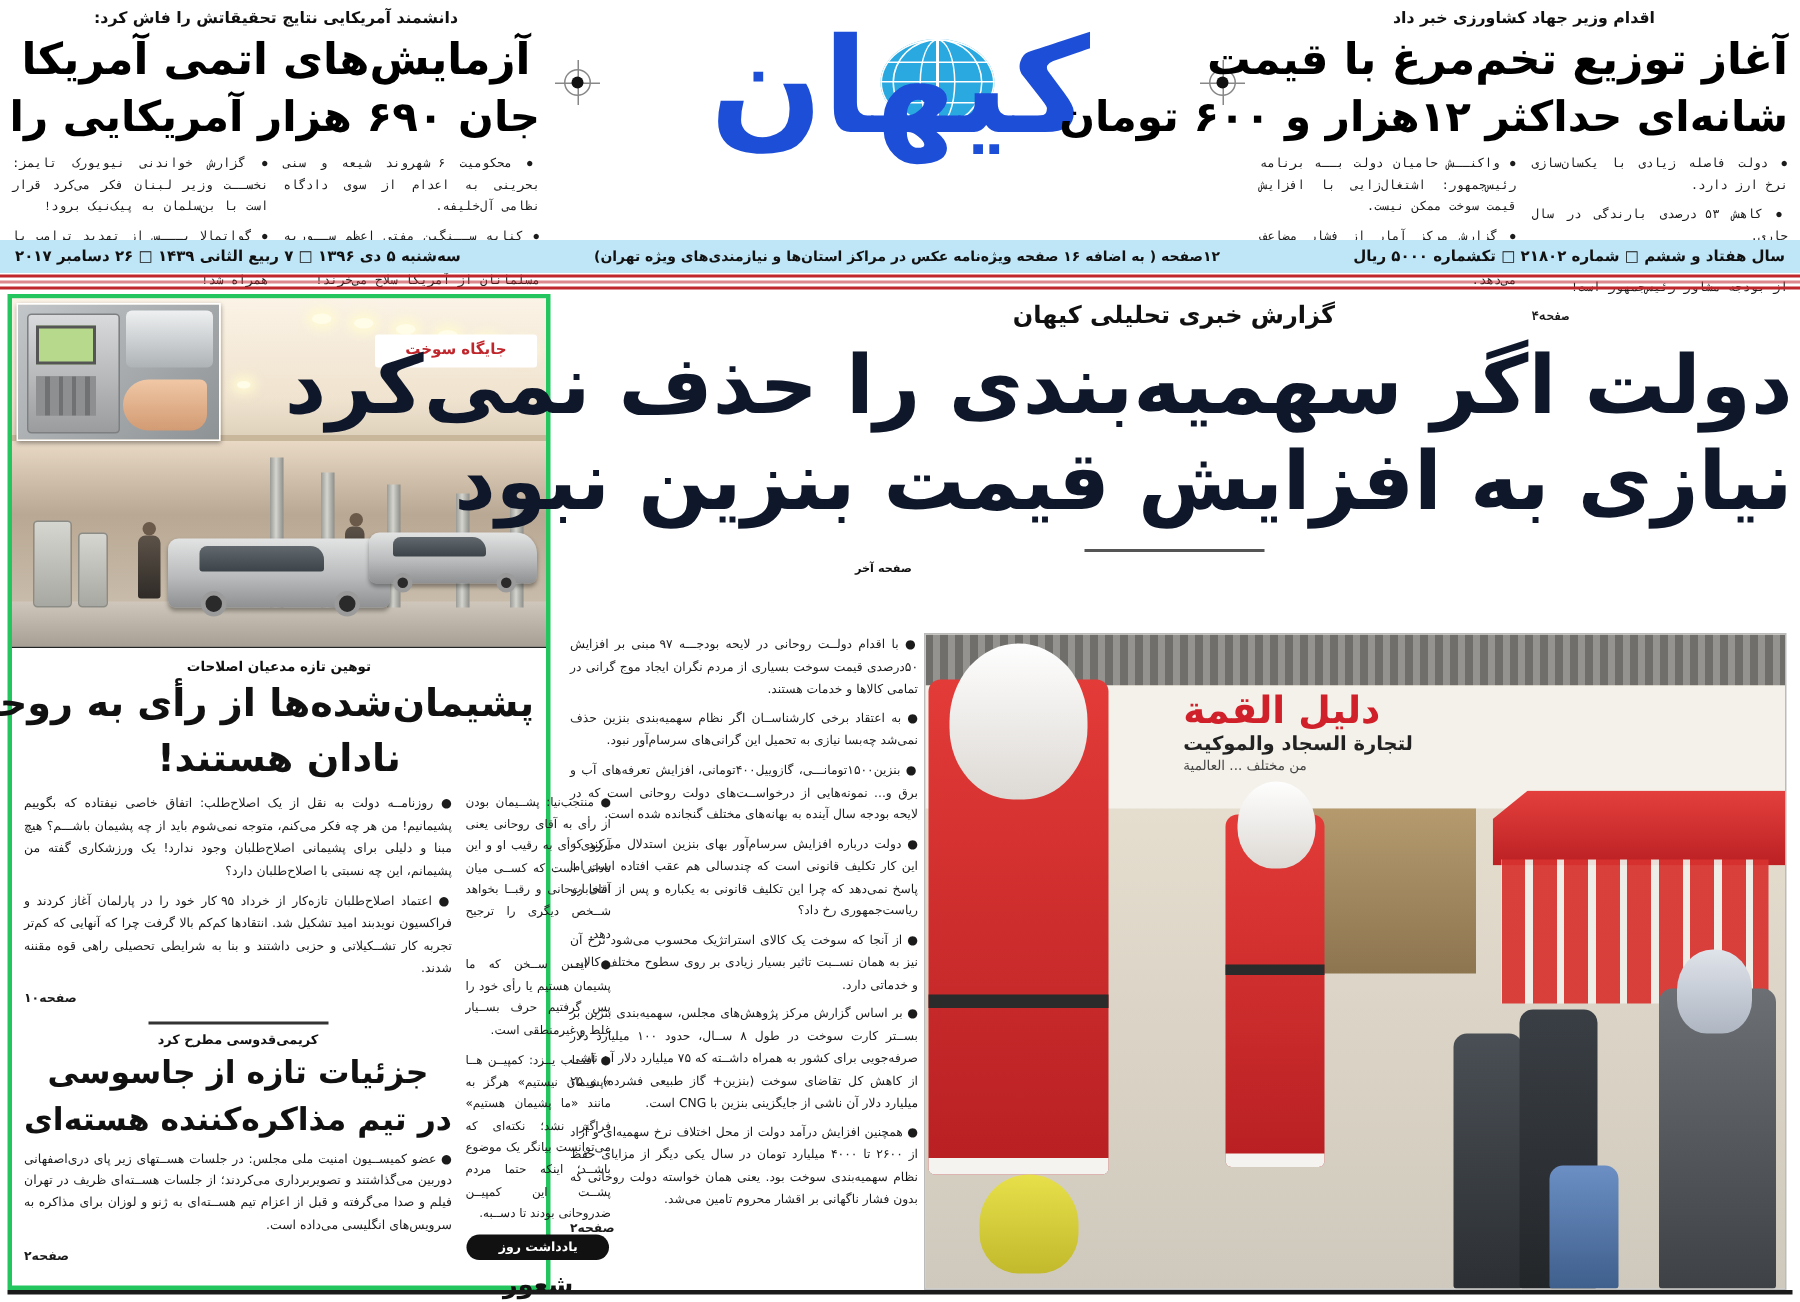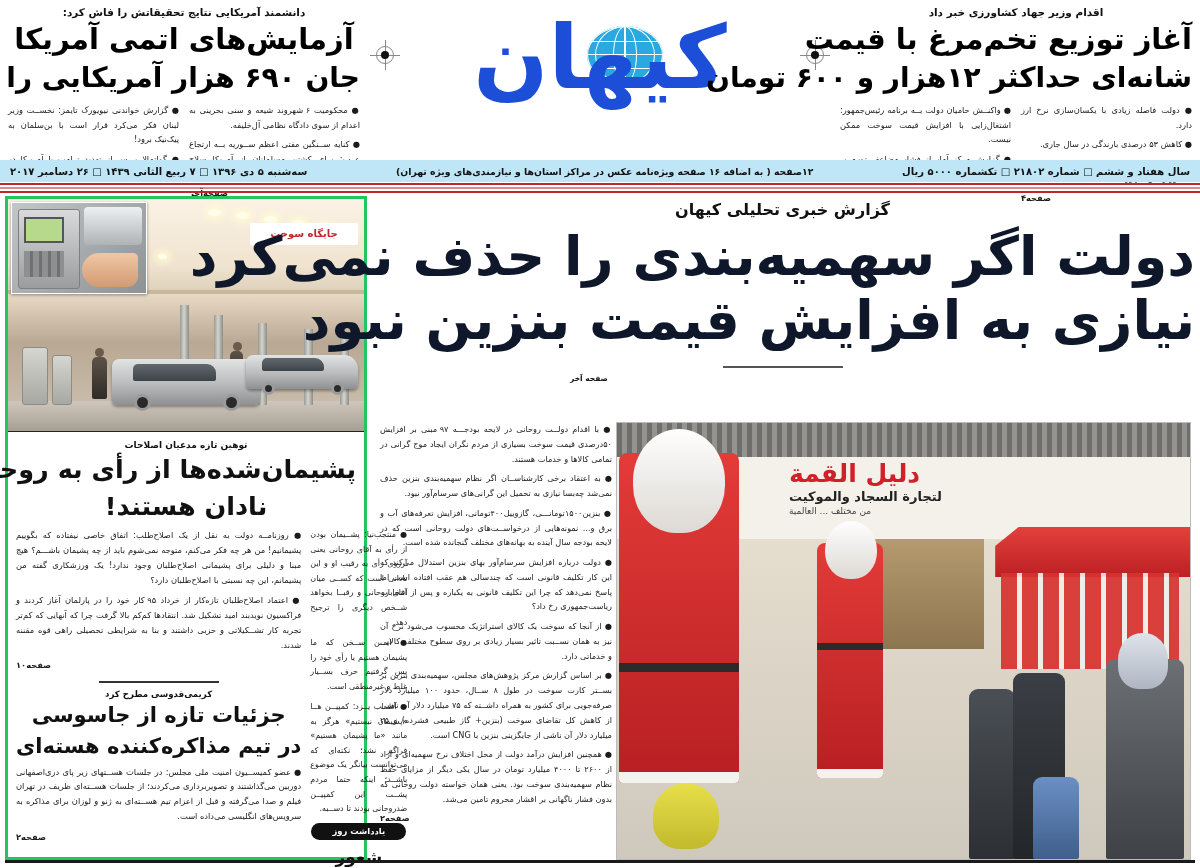--- a/index.html
+++ b/index.html
@@ -54,21 +54,21 @@
   }
   .mast-head.l2{font-size:28px;}
 
   .bullets{
     display:flex;flex-direction:row-reverse;gap:10px;
     margin-top:8px;
   }
   .bullets .bcol{flex:1;text-align:justify;}
   .bullet{
     font-size:8.3px;line-height:1.75;color:#1b1b1b;
-    margin-bottom:5px;text-align:justify;
+    margin-bottom:5px;text-align:justify;font-family:Liberation Mono, monospace;
   }
   .pageref{font-weight:bold;font-size:8.3px;}
 
   
   .logo-wrap{
     position:absolute;left:50%;transform:translateX(-50%);
     top:4px;width:330px;height:150px;text-align:center;
   }
   .logo-globe{
     position:absolute;left:152px;top:22px;width:76px;height:58px;

